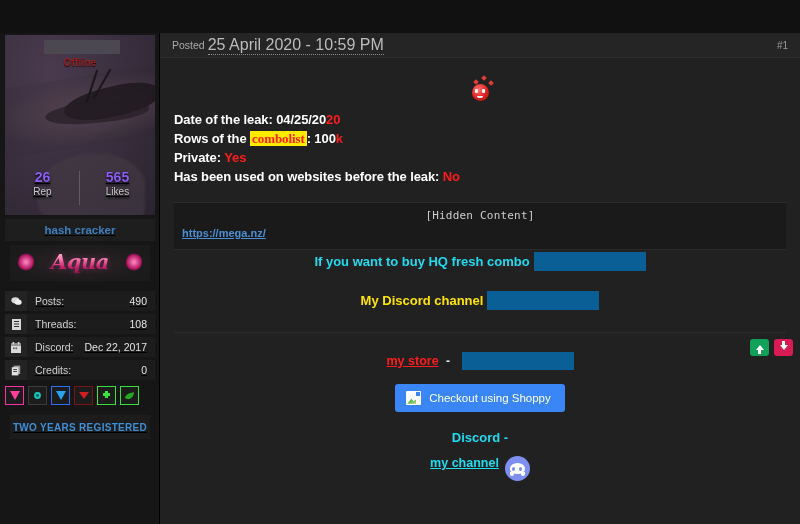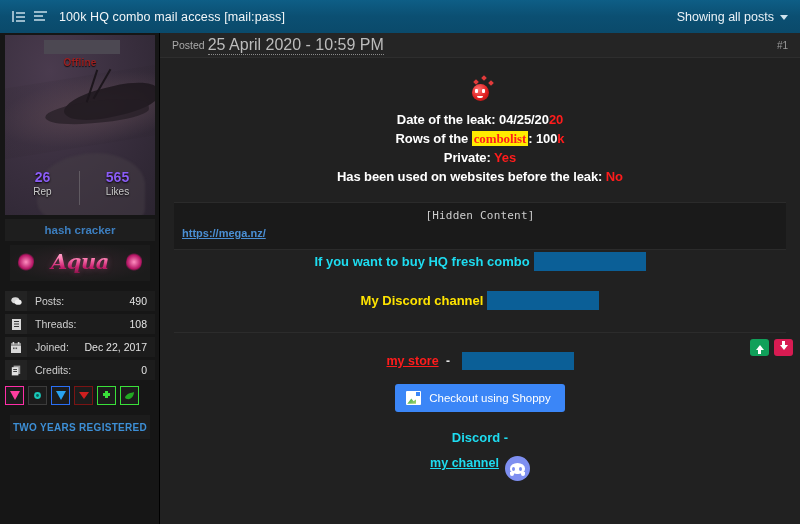--- a/index.html
+++ b/index.html
@@ -45,21 +45,21 @@
 
   
   .body-wrap { position: absolute; left: 0; top: 33px; width: 800px; height: 491px; display: flex; }
 
   
   .sidebar {
     width: 160px; height: 491px; background: #161616;
     border-right: 1px solid #000; position: relative;
     padding: 0 5px;
   }
-  .side-inner { width: 150px; margin: 2px auto 4px; }
+  .side-inner { width: 150px; margin: 2px auto 4px; text-decoration: underline; }
 
   .avatar-box {
     position: relative; width: 150px; height: 180px; overflow: hidden;
     background:
       radial-gradient(ellipse at 30% 20%, #4a3b4e 0%, #3b3040 45%, #2b2430 100%);
   }
   .av-moth {
     position: absolute; left: -10px; top: 42px; width: 170px; height: 70px;
     background: radial-gradient(ellipse at 60% 50%, rgba(90,70,80,.85), rgba(40,32,40,.1) 70%);
     transform: rotate(-9deg);
@@ -174,21 +174,21 @@
     border-radius: 50%; margin-top: 10px;
     background: radial-gradient(circle at 38% 32%, #ff7272 0%, #e02020 55%, #a30f0f 100%);
   }
   .emoji .eye { position: absolute; top: 5px; width: 3px; height: 4px; background: #fff; border-radius: 1px; }
   .emoji .eye-l { left: 3.5px; } .emoji .eye-r { right: 3.5px; }
   .emoji .mouth { position: absolute; left: 5.5px; bottom: 3px; width: 6px; height: 2px; background: #fff; border-radius: 0 0 3px 3px; }
   .hearts { position: absolute; left: 50%; top: 0; width: 30px; margin-left: -12px; height: 12px; }
   .heart { position: absolute; width: 4px; height: 4px; background: #e23b3b; transform: rotate(45deg); }
   .h1 { left: 6px; top: 6px; } .h2 { left: 14px; top: 2px; } .h3 { left: 21px; top: 7px; }
 
-  .leak-lines { text-align: center; margin-top: 6px; }
+  .leak-lines { text-align: left; margin-top: 6px; }
   .leak-line { font-size: 13px; font-weight: bold; color: #ffffff; line-height: 19px; letter-spacing: -.1px; }
   .red { color: #ff1c1c; }
   .hl { background: #ffeb00; color: #ff1c1c; padding: 0 2px; font-family: Liberation Serif, serif; }
 
   .hidden-box {
     margin: 16px 0 0; background: #1a1a1a; border-top: 1px solid #2b2b2b;
     border-bottom: 1px solid #2b2b2b; padding: 6px 8px 8px;
   }
   .hidden-txt {
     text-align: center; font-family: "DejaVu Sans Mono", monospace;
@@ -270,40 +270,20 @@
     position: absolute; bottom: -2px; width: 4px; height: 4px; background: #fff;
     border-radius: 0 0 50% 50%;
   }
   .dc-horn-l { left: 0; } .dc-horn-r { right: 0; }
 </style>
 </head>
 <body>
 
 <div id="app">
 
-  <div class="topbar">
-    <div class="tb-icons">
-      <span class="tb-ico ico-a">
-          <i></i>
-          <i></i>
-          <i></i>
-          <i></i>
-        </span>
-      <span class="tb-ico ico-b">
-          <i></i>
-          <i></i>
-          <i></i>
-        </span>
-    </div>
-    <div class="tb-title">100k HQ combo mail access [mail:pass]</div>
-    <div class="tb-right">
-      <span>Showing all posts</span>
-      <span class="caret"></span>
-    </div>
-  </div>
 
   <div class="body-wrap">
 
     <div class="sidebar">
       <div class="side-inner">
 
         <div class="avatar-box">
           <div class="av-moth"></div>
           <div class="av-wing av-w1"></div>
           <div class="av-wing av-w2"></div>
@@ -363,21 +343,21 @@
             <span class="mi-ico">
               <svg width="10" height="11" viewBox="0 0 10 11">
                   <rect x="0" y="1.5" width="10" height="9.5" fill="#d8d8d8"></rect>
                   <rect x="0" y="1.5" width="10" height="2.4" fill="#8f8f8f"></rect>
                   <rect x="1.6" y="0" width="1.6" height="2.4" fill="#d8d8d8"></rect>
                   <rect x="6.8" y="0" width="1.6" height="2.4" fill="#d8d8d8"></rect>
                   <rect x="2" y="5.5" width="1.6" height="1.6" fill="#555"></rect>
                   <rect x="4.5" y="5.5" width="1.6" height="1.6" fill="#555"></rect>
                 </svg>
             </span>
-            <span class="mi-label">Joined:</span>
+            <span class="mi-label">Discord:</span>
             <span class="mi-val">Dec 22, 2017</span>
           </div>
           <div class="minfo-row">
             <span class="mi-ico">
               <svg width="10" height="11" viewBox="0 0 10 11">
                   <rect x="2.6" y="0.6" width="6.6" height="8.4" fill="#9a9a9a"></rect>
                   <rect x="0.8" y="2.2" width="6.6" height="8.2" fill="#e2e2e2"></rect>
                   <rect x="2.2" y="4" width="3.8" height="1" fill="#444"></rect>
                   <rect x="2.2" y="6" width="3.8" height="1" fill="#444"></rect>
                 </svg>

